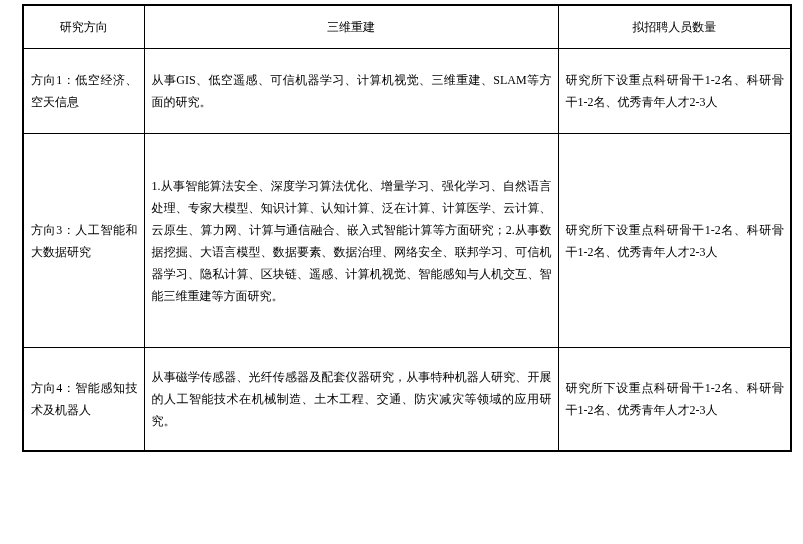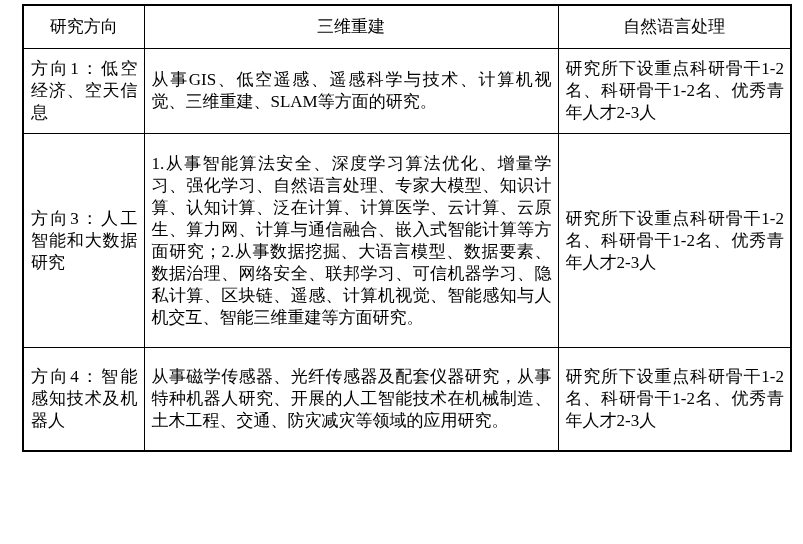--- a/index.html
+++ b/index.html
@@ -20,21 +20,21 @@
     left: 22px;
     top: 4px;
     width: 768px;
     table-layout: fixed;
     border-collapse: collapse;
     border: 2px solid #000000;
     background: #ffffff;
   }
   .recruit th, .recruit td {
     border: 1px solid #000000;
-    font-size: 17px;
+    font-size: 12px;
     line-height: 22px;
     font-weight: normal;
     vertical-align: middle;
     overflow: hidden;
     word-break: break-all;
   }
   .recruit th {
     height: 38px;
     text-align: center;
     padding: 2px 4px;
@@ -58,27 +58,27 @@
 <table class="recruit">
   <colgroup>
     <col class="c-direction">
     <col class="c-requirements">
     <col class="c-headcount">
   </colgroup>
   <thead>
     <tr class="header-row">
       <th>研究方向</th>
       <th>三维重建</th>
-      <th>自然语言处理</th>
+      <th>拟招聘人员数量</th>
     </tr>
   </thead>
   <tbody>
     <tr class="row-1">
       <td>方向1：低空经济、空天信息</td>
-      <td>从事GIS、低空遥感、遥感科学与技术、计算机视觉、三维重建、SLAM等方面的研究。</td>
+      <td>从事GIS、低空遥感、可信机器学习、计算机视觉、三维重建、SLAM等方面的研究。</td>
       <td>研究所下设重点科研骨干1-2名、科研骨干1-2名、优秀青年人才2-3人</td>
     </tr>
     <tr class="row-3">
       <td>方向3：人工智能和大数据研究</td>
       <td>1.从事智能算法安全、深度学习算法优化、增量学习、强化学习、自然语言处理、专家大模型、知识计算、认知计算、泛在计算、计算医学、云计算、云原生、算力网、计算与通信融合、嵌入式智能计算等方面研究；2.从事数据挖掘、大语言模型、数据要素、数据治理、网络安全、联邦学习、可信机器学习、隐私计算、区块链、遥感、计算机视觉、智能感知与人机交互、智能三维重建等方面研究。</td>
       <td>研究所下设重点科研骨干1-2名、科研骨干1-2名、优秀青年人才2-3人</td>
     </tr>
     <tr class="row-4">
       <td>方向4：智能感知技术及机器人</td>
       <td>从事磁学传感器、光纤传感器及配套仪器研究，从事特种机器人研究、开展的人工智能技术在机械制造、土木工程、交通、防灾减灾等领域的应用研究。</td>

